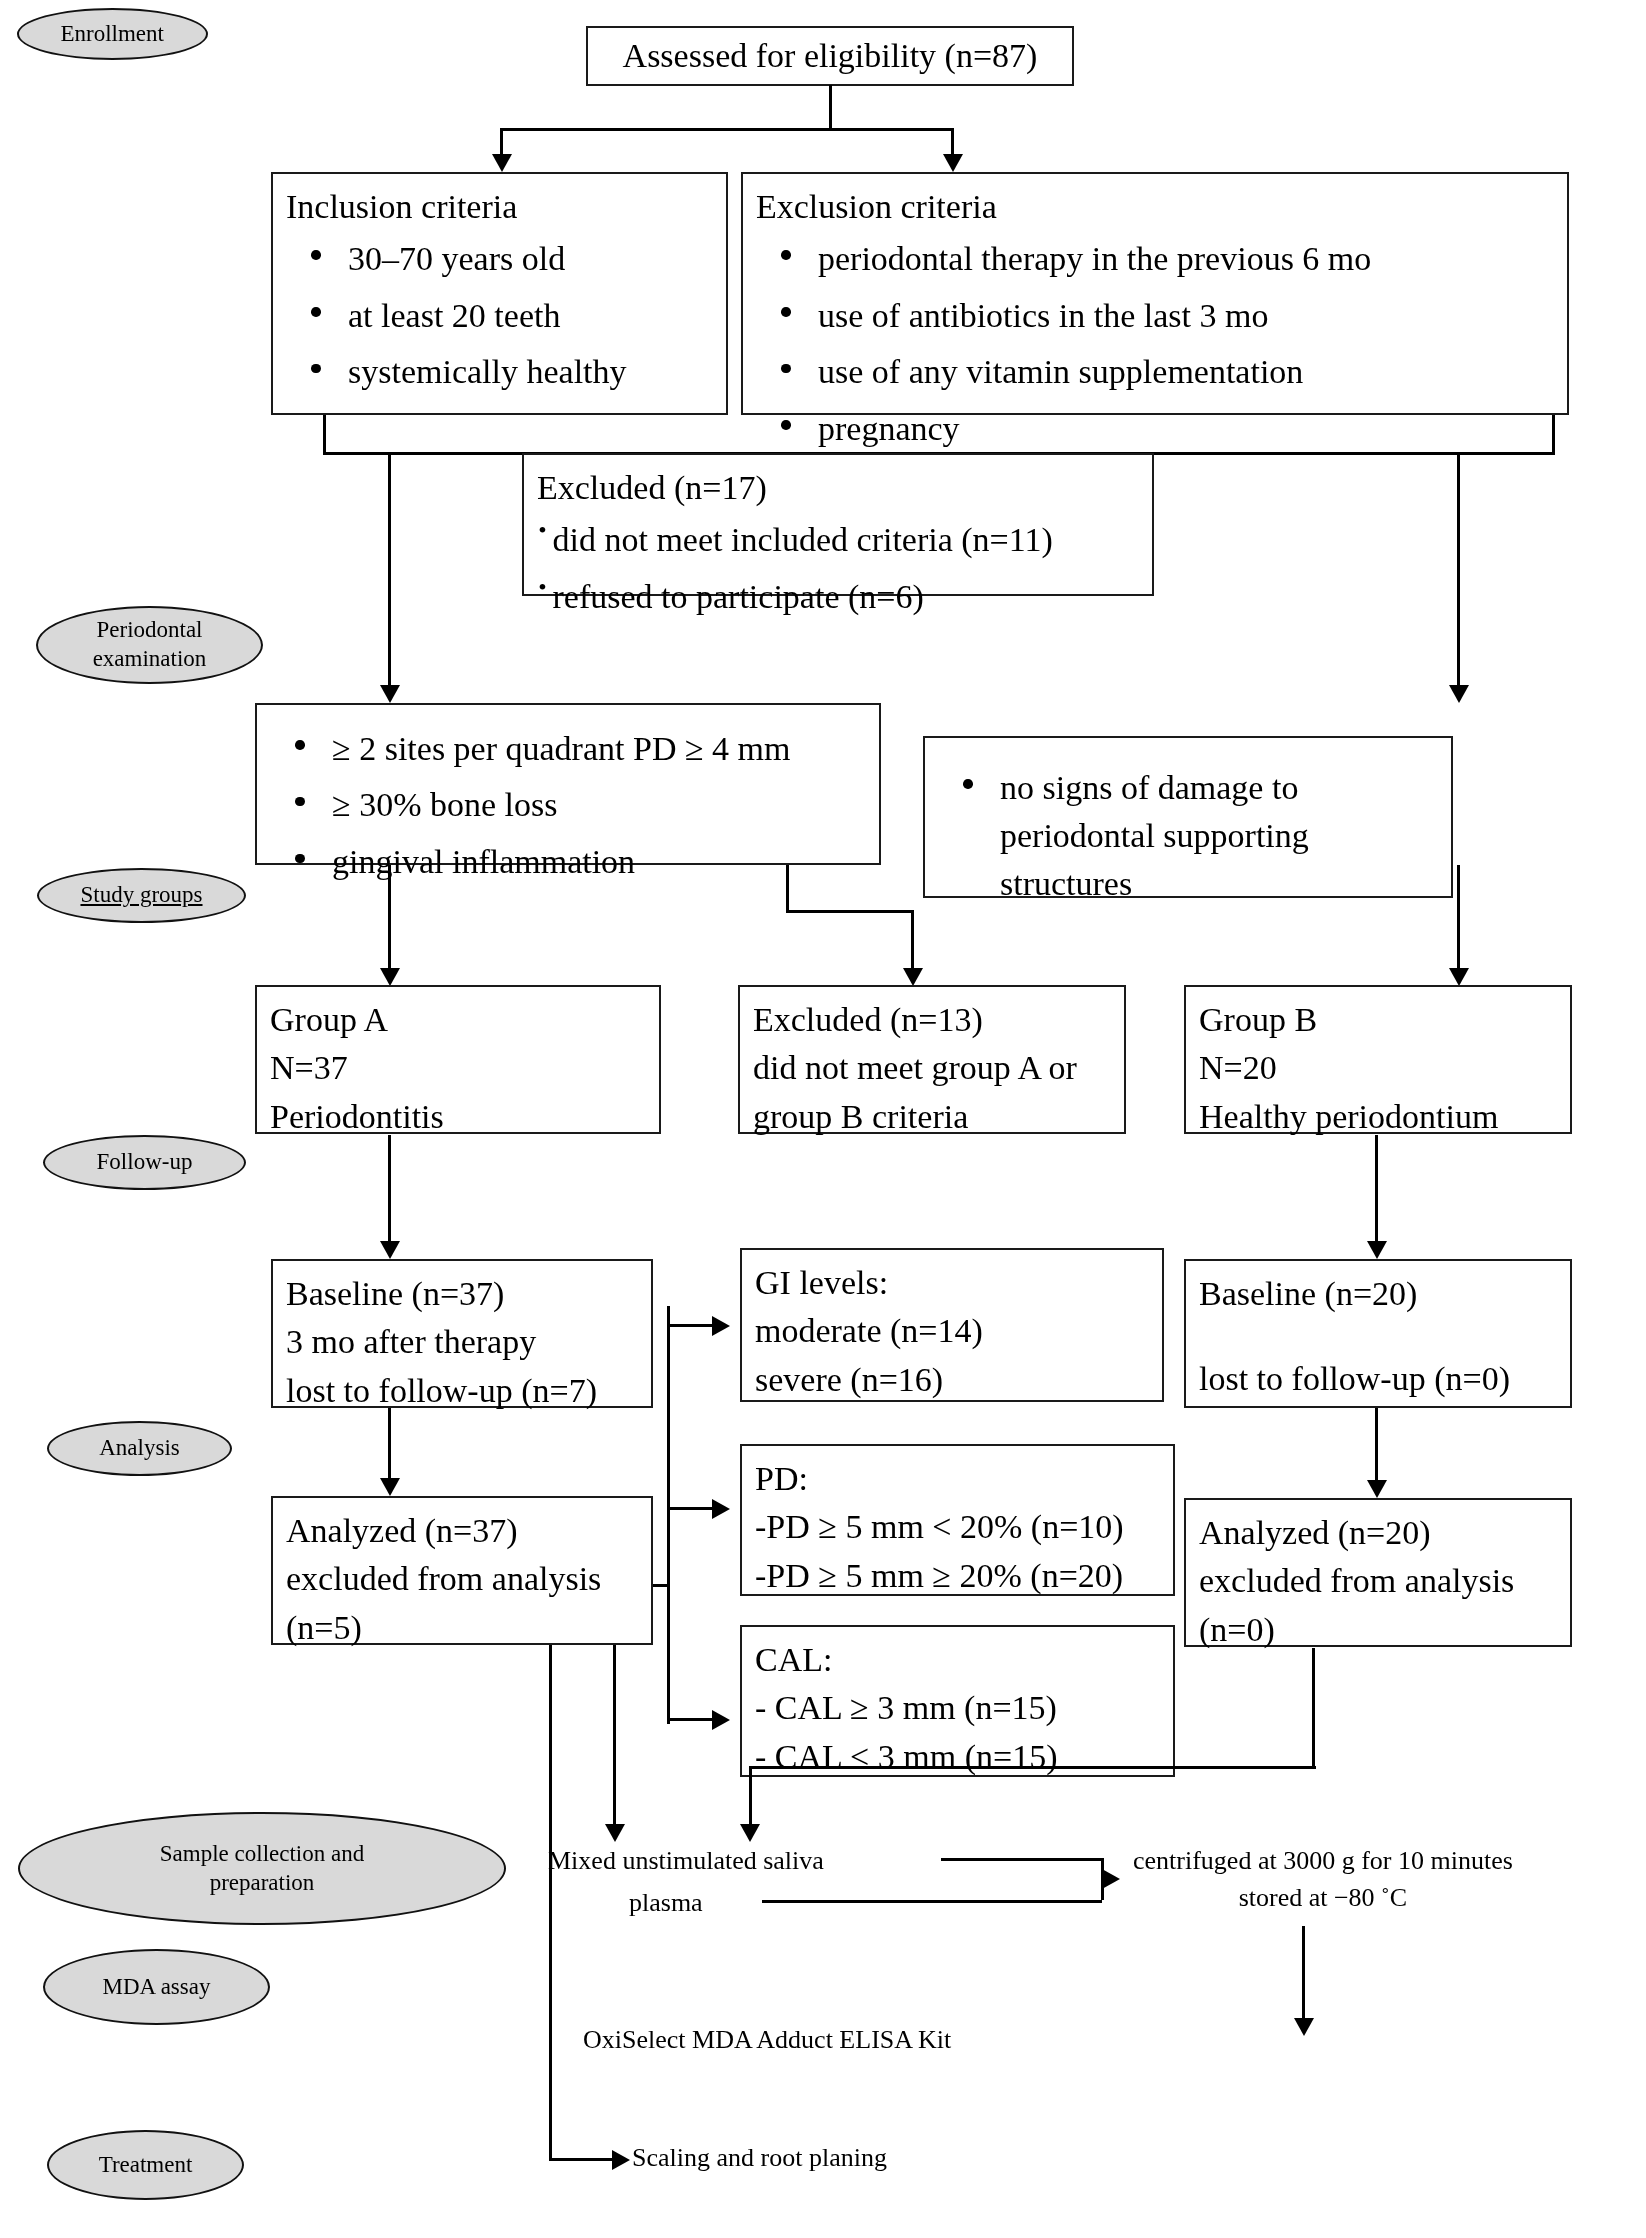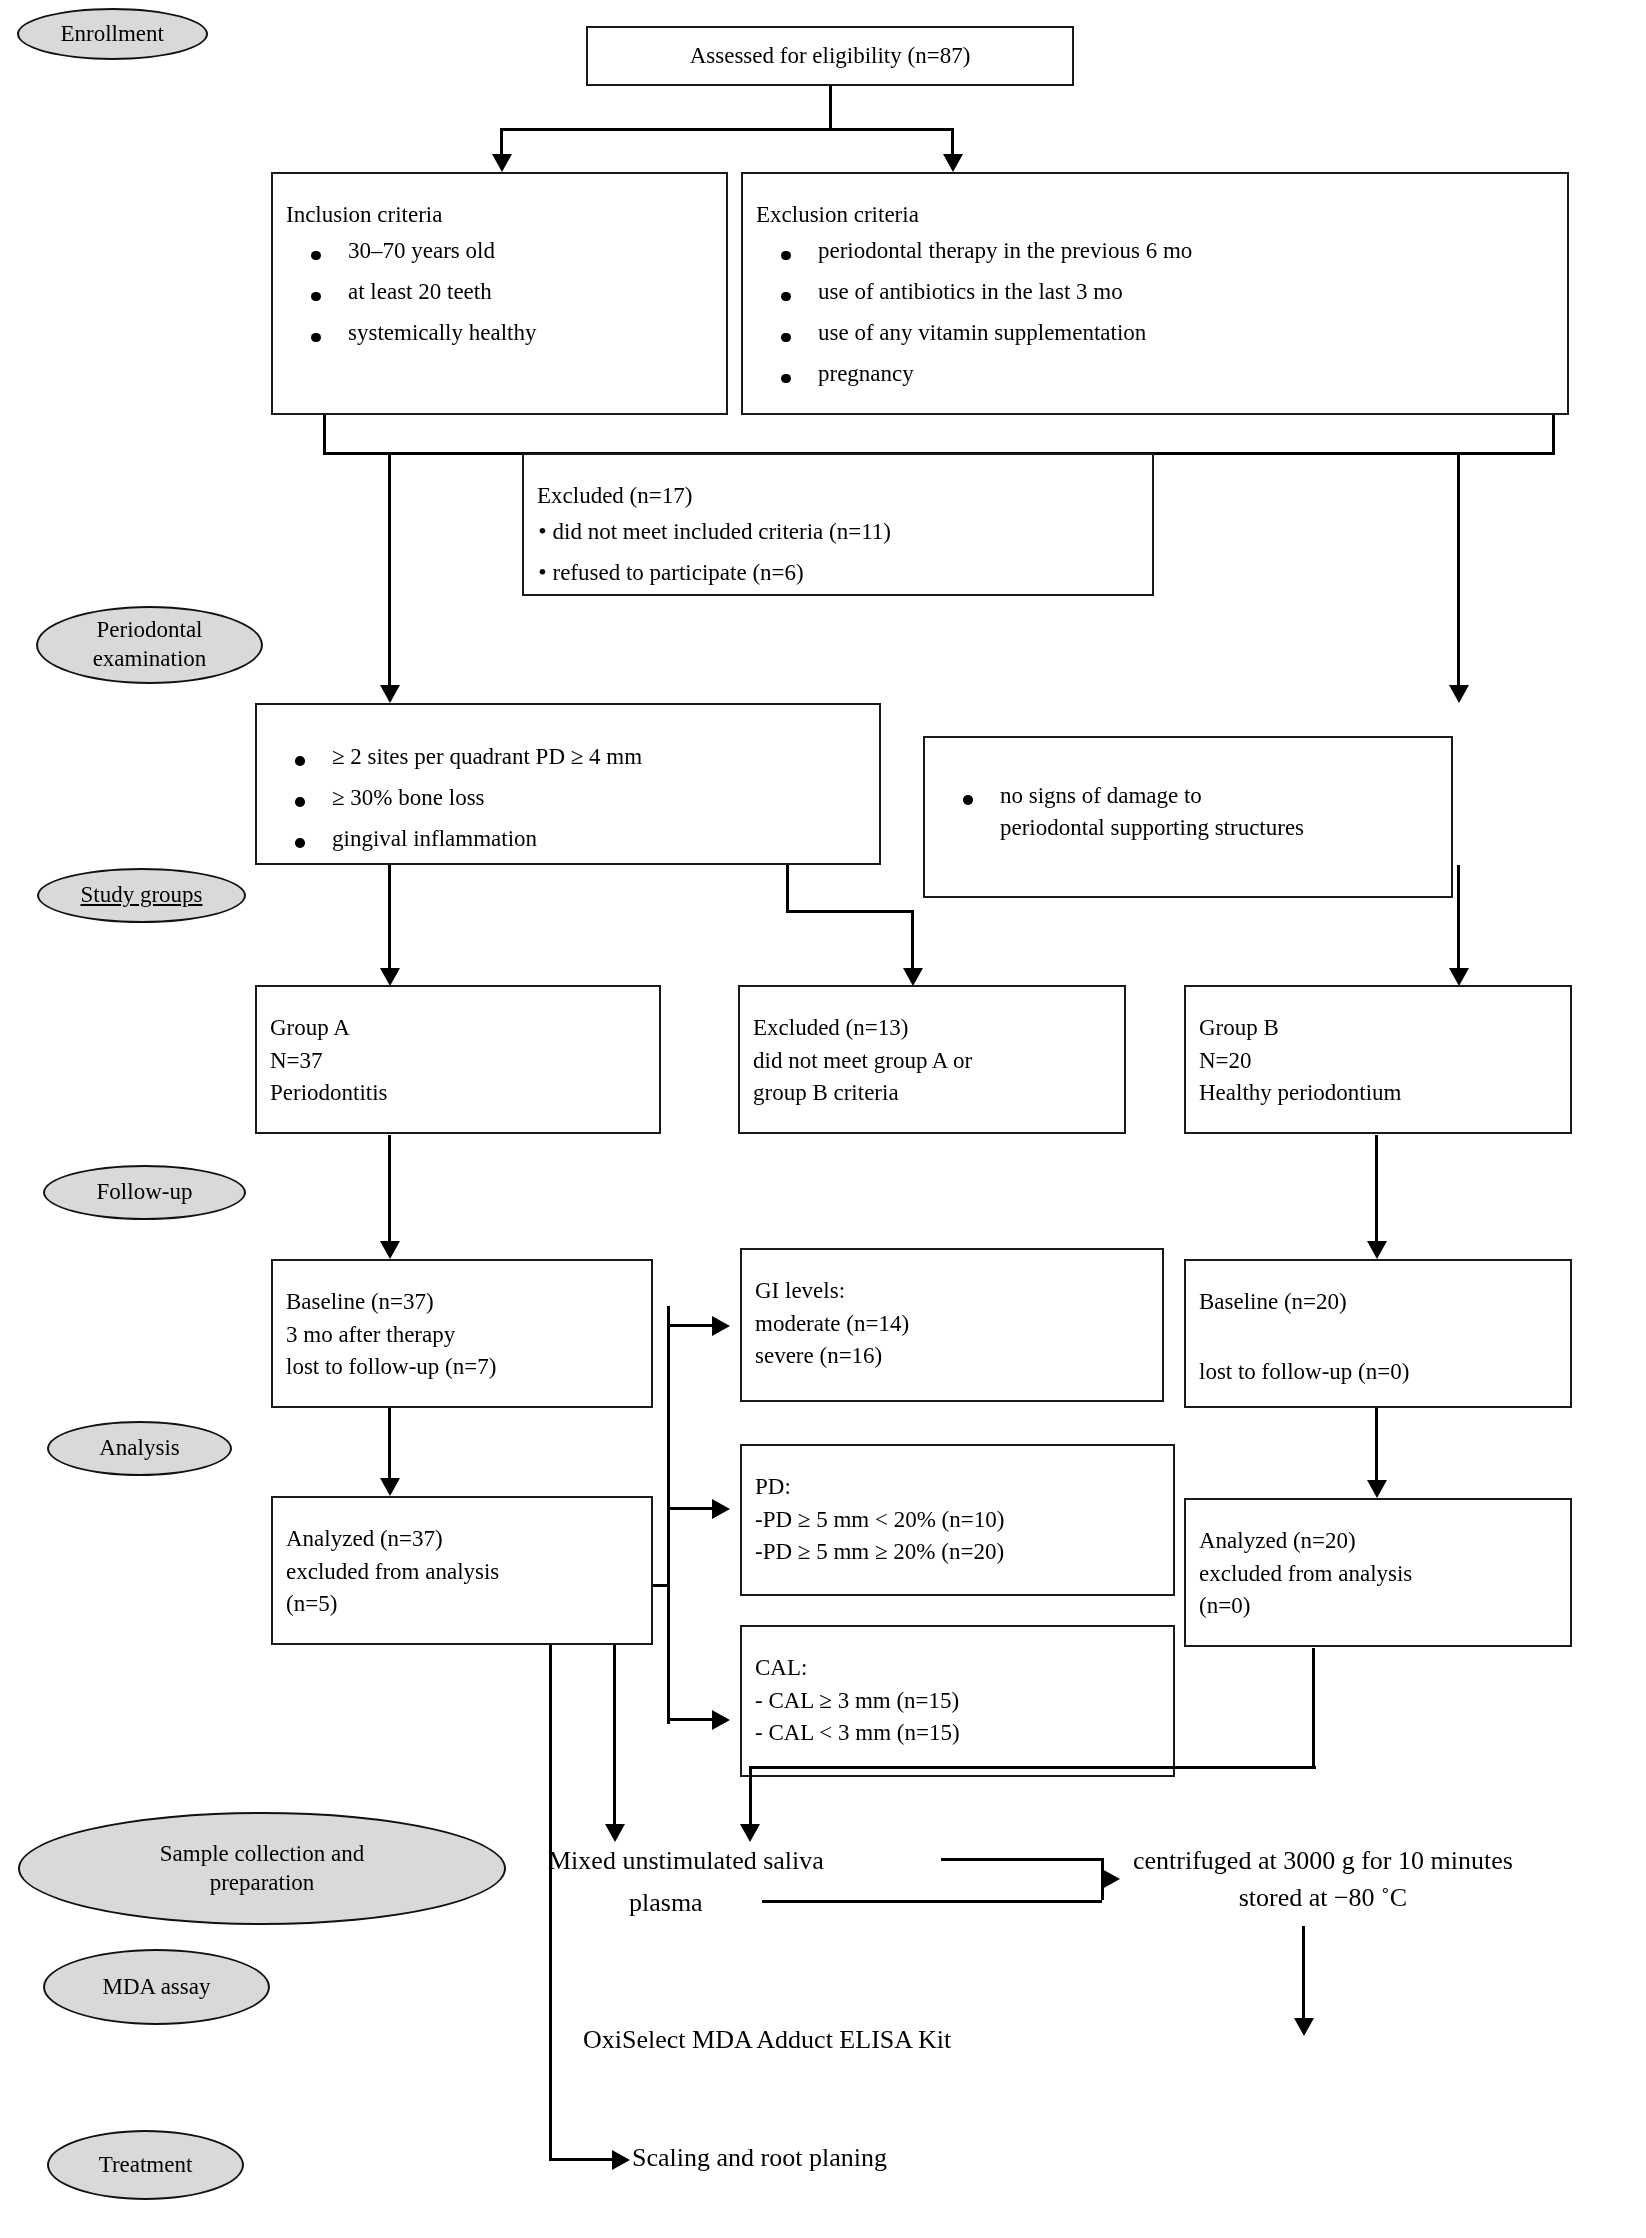--- a/index.html
+++ b/index.html
@@ -30,22 +30,22 @@
     font-size: 23px;
     line-height: 1.25;
     padding: 0 8.4px;
   }
   
   .box {
     position: absolute;
     background: #ffffff;
     border: 2.4px solid #1a1a1a;
     box-sizing: border-box;
-    padding: 25px 13px;
-    font-size: 23px;
+    padding: 9px 13px;
+    font-size: 34px;
     line-height: 1.42;
   }
   .box .ttl { display: block; }
   .bul {
     list-style: none;
     margin: 3.6px 0 0 0;
     padding: 0;
   }
   .bul li {
     position: relative;
@@ -117,21 +117,21 @@
 
   <div class="stage" style="left:36px; top:606px; width:227px; height:78px; white-space:pre-line;">
     <span>Periodontal
 examination</span>
   </div>
 
   <div class="stage" style="left:37px; top:868px; width:209px; height:55px;text-decoration:underline;">
     <span>Study groups</span>
   </div>
 
-  <div class="stage" style="left:43px; top:1165px; width:203px; height:55px;">
+  <div class="stage" style="left:43px; top:1135px; width:203px; height:55px;">
     <span>Follow-up</span>
   </div>
 
   <div class="stage" style="left:47px; top:1421px; width:185px; height:55px;">
     <span>Analysis</span>
   </div>
 
   <div class="stage" style="left:18px; top:1812px; width:488px; height:113px; white-space:pre-line;">
     <span>Sample collection and
 preparation</span>

